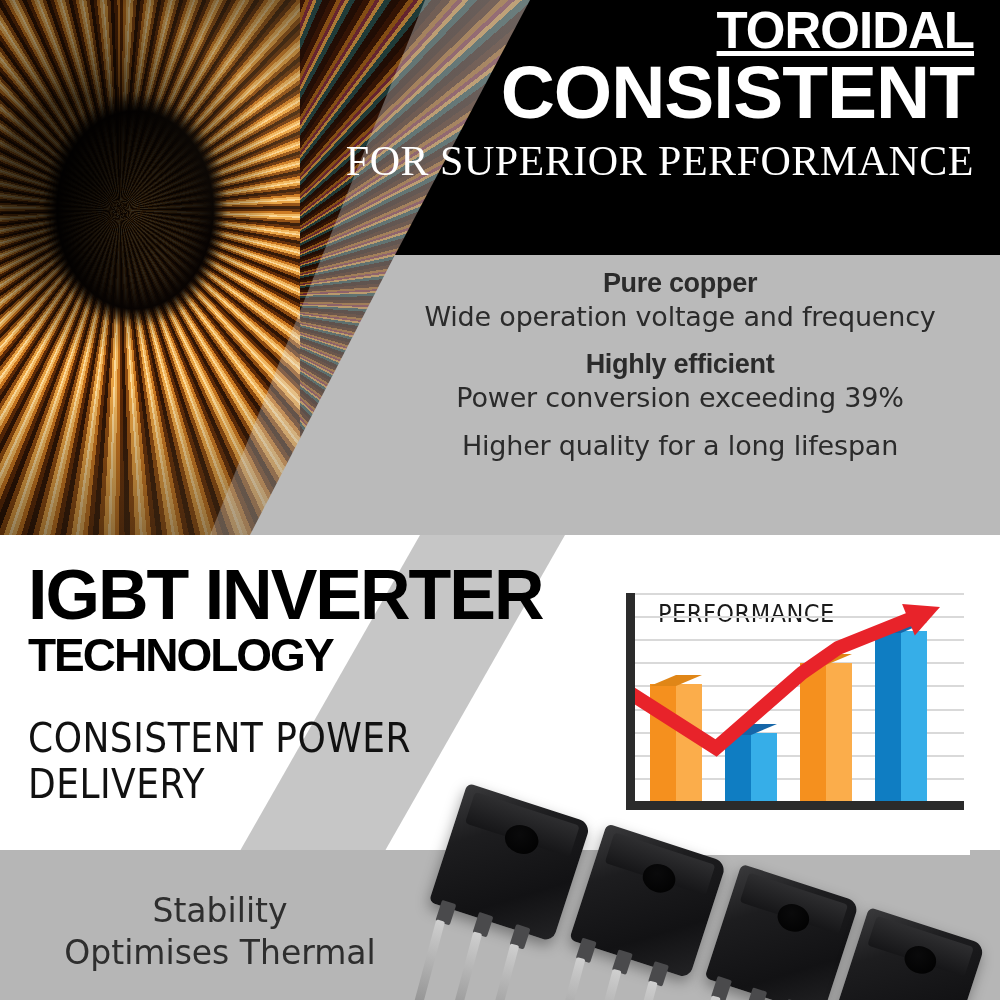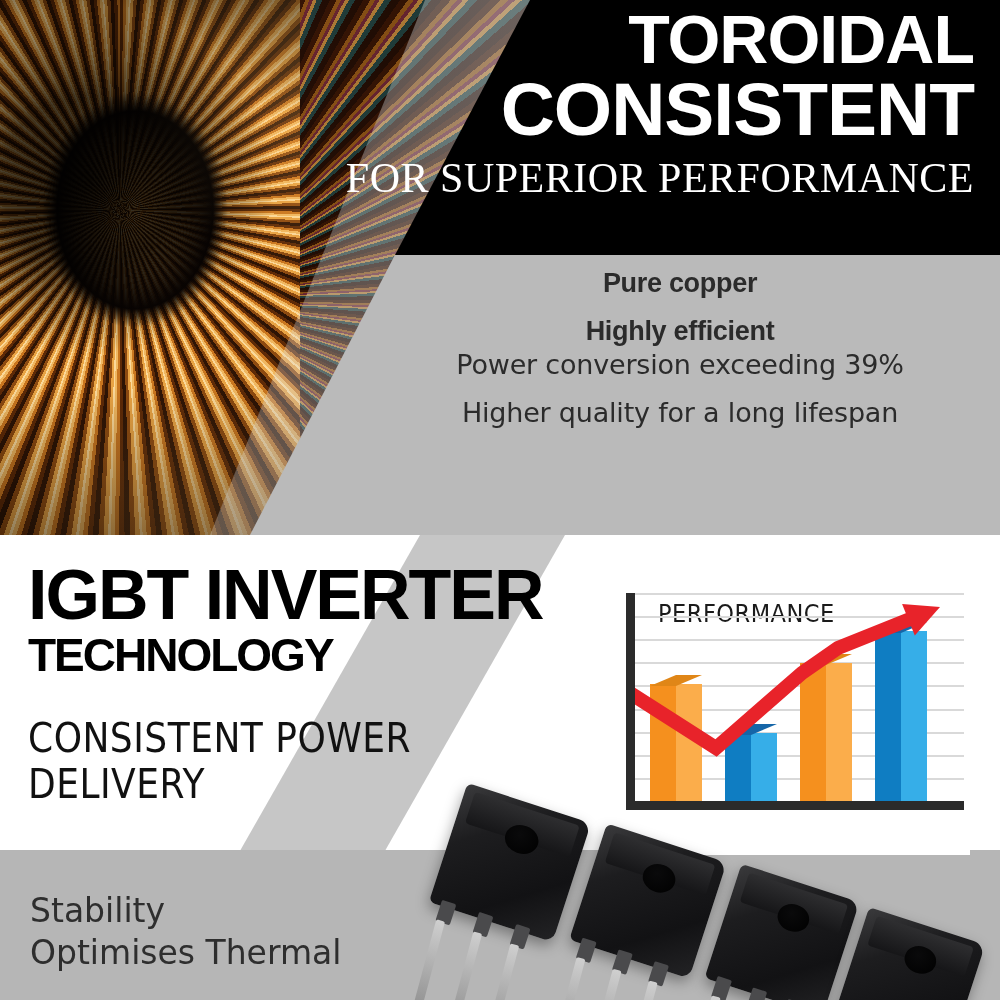--- a/index.html
+++ b/index.html
@@ -45,21 +45,21 @@
         #d79b45 2.3deg 2.9deg,
         #1f4a4a 2.9deg 3.8deg,
         #200d04 3.8deg 5.0deg);
     opacity:.75;filter:blur(.3px);}
 
   
   .title-band{position:absolute;left:0;top:0;width:1000px;height:255px;background:#000;
     clip-path:polygon(530px 0, 1000px 0, 1000px 255px, 395px 255px);}
   .title-wrap{position:absolute;right:26px;top:6px;width:680px;text-align:right;color:#fff;}
   .t1,.t2{font-weight:bold;letter-spacing:-1px;line-height:.98;}
-  .t1{font-size:68px;}
+  .t1{font-size:51px;text-decoration:underline;}
   .t2{font-size:75px;}
   .t3{font-size:42px;font-weight:400;letter-spacing:.5px;margin-top:8px;
       font-family:Liberation Serif, serif;font-stretch:condensed;}
 
   
   .sheen{position:absolute;left:210px;top:0;width:420px;height:535px;
     background:linear-gradient(90deg, rgba(210,210,210,.30), rgba(235,235,235,.42));
     clip-path:polygon(215px 0, 420px 0, 205px 535px, 0px 535px);pointer-events:none;}
 
   
@@ -68,21 +68,21 @@
   .feat-fade{position:absolute;left:250px;top:255px;width:330px;height:280px;
     background:linear-gradient(95deg, rgba(186,186,186,.10), rgba(186,186,186,.92));
     clip-path:polygon(145px 0, 330px 0, 330px 280px, 0px 280px);}
   .features{position:absolute;left:380px;top:268px;width:600px;text-align:center;color:#2b2b2b;}
   .f-title{font-size:27px;font-weight:bold;letter-spacing:-.3px;}
   .f-sub{font-size:27px;font-weight:400;letter-spacing:-.2px;margin-top:2px;
     font-family:"DejaVu Sans",sans-serif;}
   .f-group{margin-bottom:17px;}
 
   
-  .bottom{position:absolute;left:0;top:535px;width:1000px;height:465px;background:#fff;overflow:hidden;}
+  .bottom{position:absolute;left:0;top:535px;width:1000px;height:465px;background:#fff;overflow:hidden;text-align:center;}
   .diag-band{position:absolute;left:0;top:0;width:1000px;height:465px;
     background:#c6c6c6;
     clip-path:polygon(420px 0, 565px 0, 300px 465px, 155px 465px);}
   .foot-band{position:absolute;left:0;top:315px;width:1000px;height:150px;background:#b6b6b6;}
 
   .h1a,.h1b{position:absolute;left:28px;font-weight:bold;color:#000;letter-spacing:-2px;line-height:1;}
   .h1a{top:25px;font-size:70px;}
   .h1b{top:97px;font-size:46px;}
   .h2a,.h2b{position:absolute;left:28px;color:#111;font-weight:400;letter-spacing:.5px;line-height:1.05;
     font-family:"DejaVu Sans",sans-serif;font-stretch:condensed;font-size:40px;}
@@ -143,20 +143,21 @@
       <div class="t2">CONSISTENT</div>
       <div class="t3">FOR SUPERIOR PERFORMANCE</div>
     </div>
 
     <div class="feat-panel"></div>
     <div class="feat-fade"></div>
 
     <div class="features">
       <div class="f-group">
         <div class="f-title">Pure copper</div>
+        <div class="f-sub">Wide operation voltage and frequency</div>
       </div>
       <div class="f-group">
         <div class="f-title">Highly efficient</div>
         <div class="f-sub">Power conversion exceeding 39%</div>
       </div>
       <div class="f-group">
         <div class="f-sub">Higher quality for a long lifespan</div>
       </div>
     </div>
   </div>

